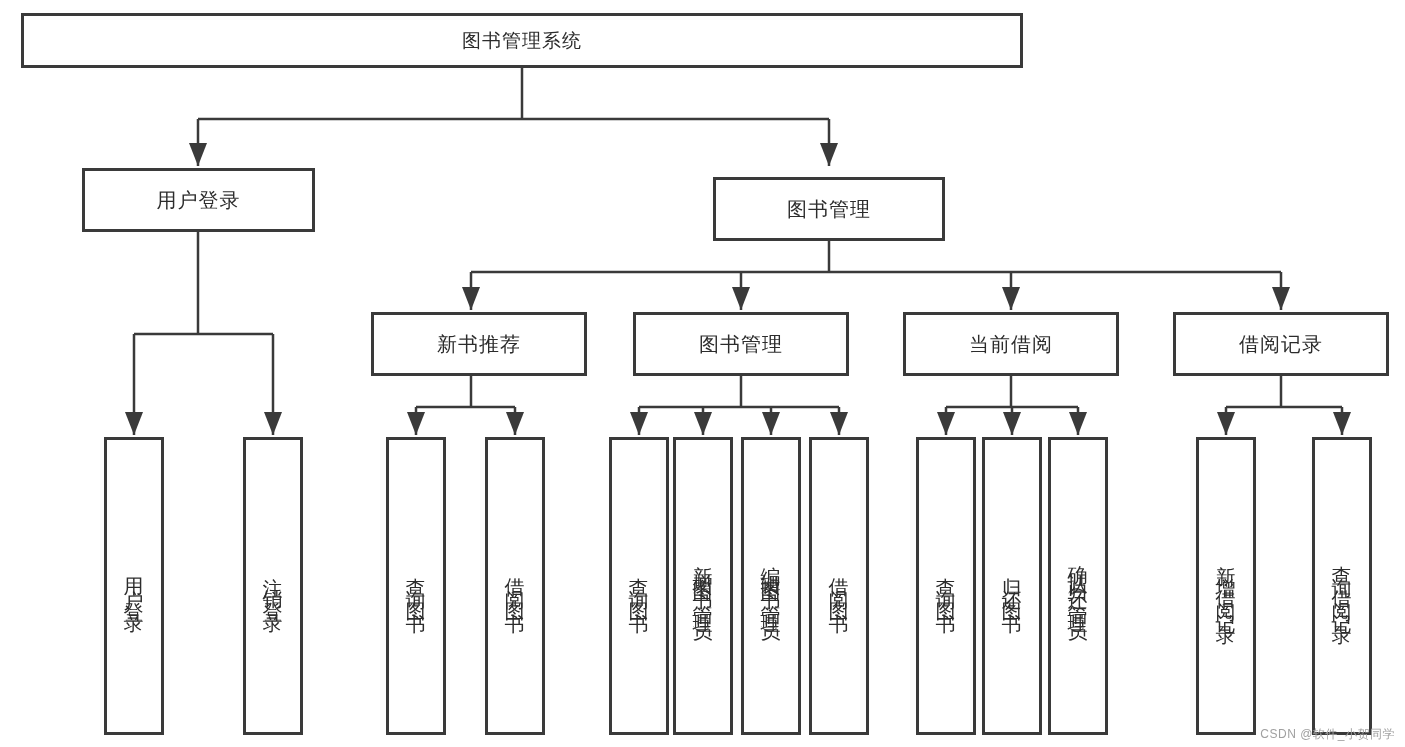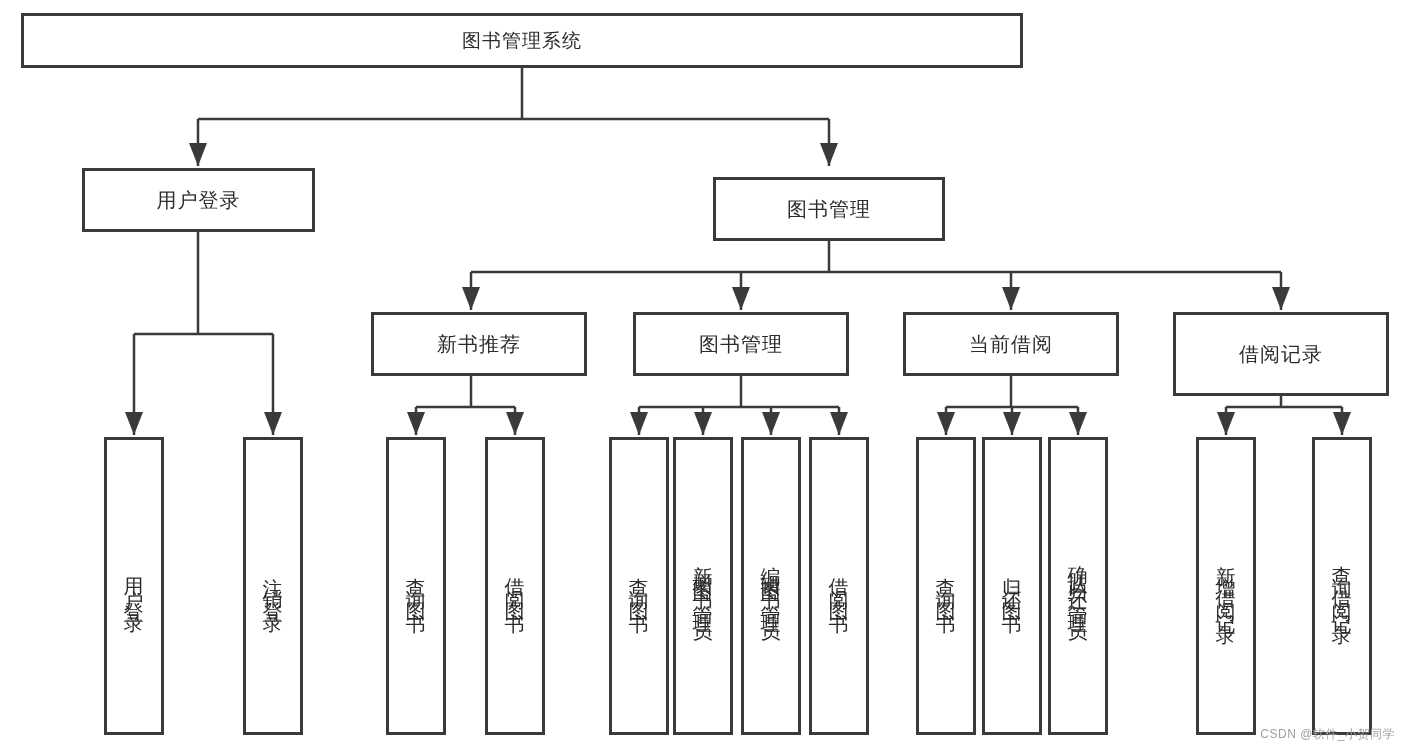--- a/index.html
+++ b/index.html
@@ -94,21 +94,21 @@
 
   <div class="node" style="left:371px;top:312px;width:216px;height:64px;">
     <span class="hlabel">新书推荐</span>
   </div>
   <div class="node" style="left:633px;top:312px;width:216px;height:64px;">
     <span class="hlabel">图书管理</span>
   </div>
   <div class="node" style="left:903px;top:312px;width:216px;height:64px;">
     <span class="hlabel">当前借阅</span>
   </div>
-  <div class="node" style="left:1173px;top:312px;width:216px;height:84px;">
+  <div class="node" style="left:1173px;top:312px;width:216px;height:64px;">
     <span class="hlabel">借阅记录</span>
   </div>
 
   <div class="node leaf" style="left:104px;">
     <span class="vlabel">用户登录</span>
   </div>
   <div class="node leaf" style="left:243px;">
     <span class="vlabel">注销登录</span>
   </div>
 

